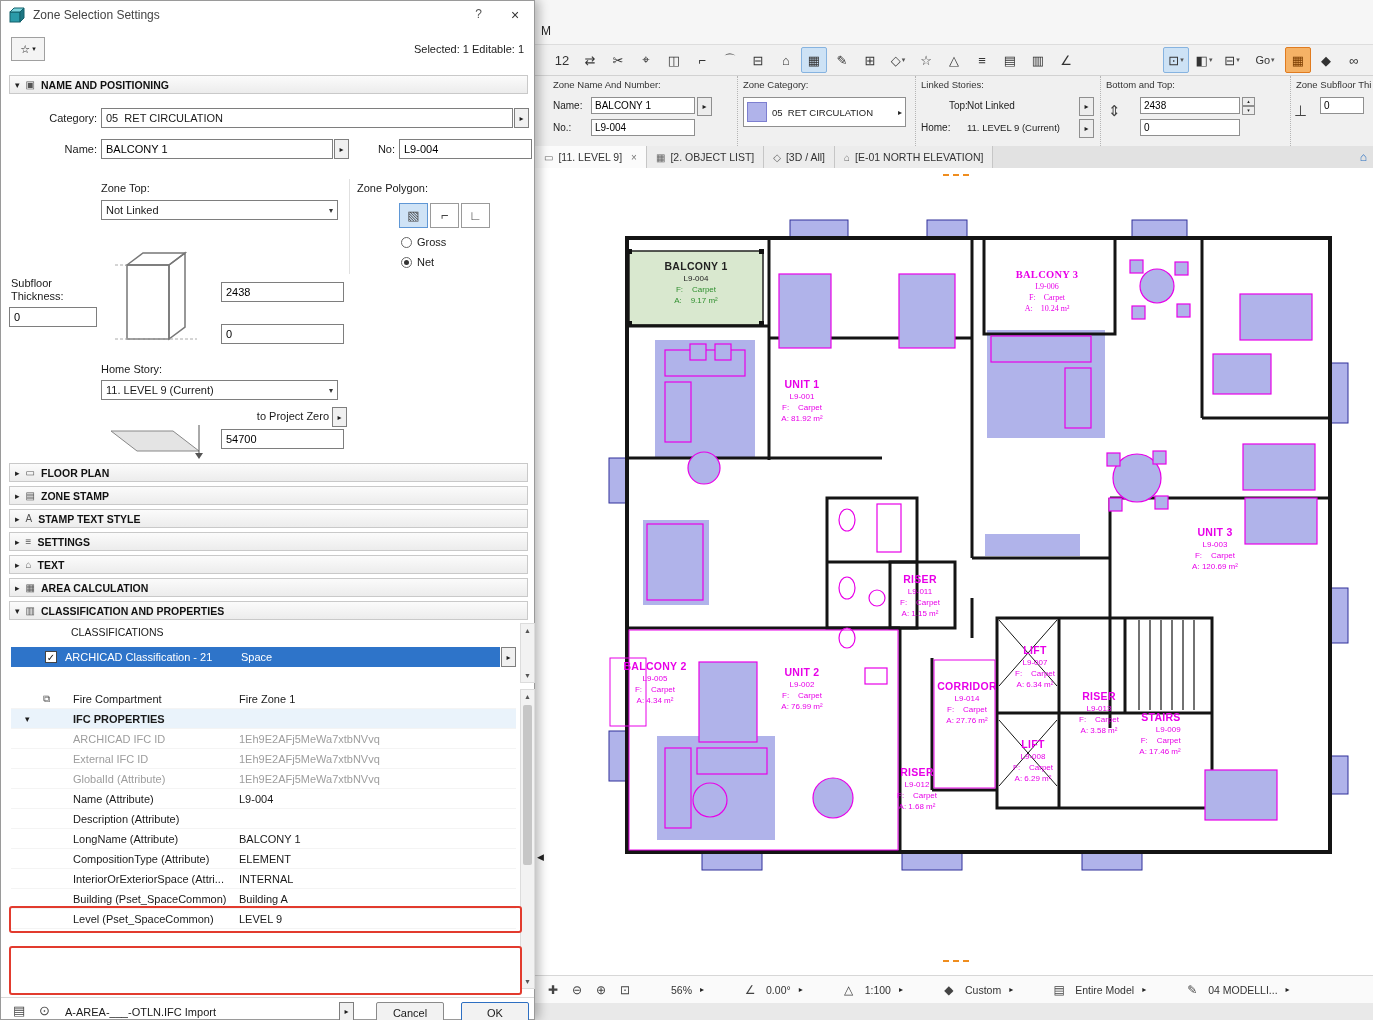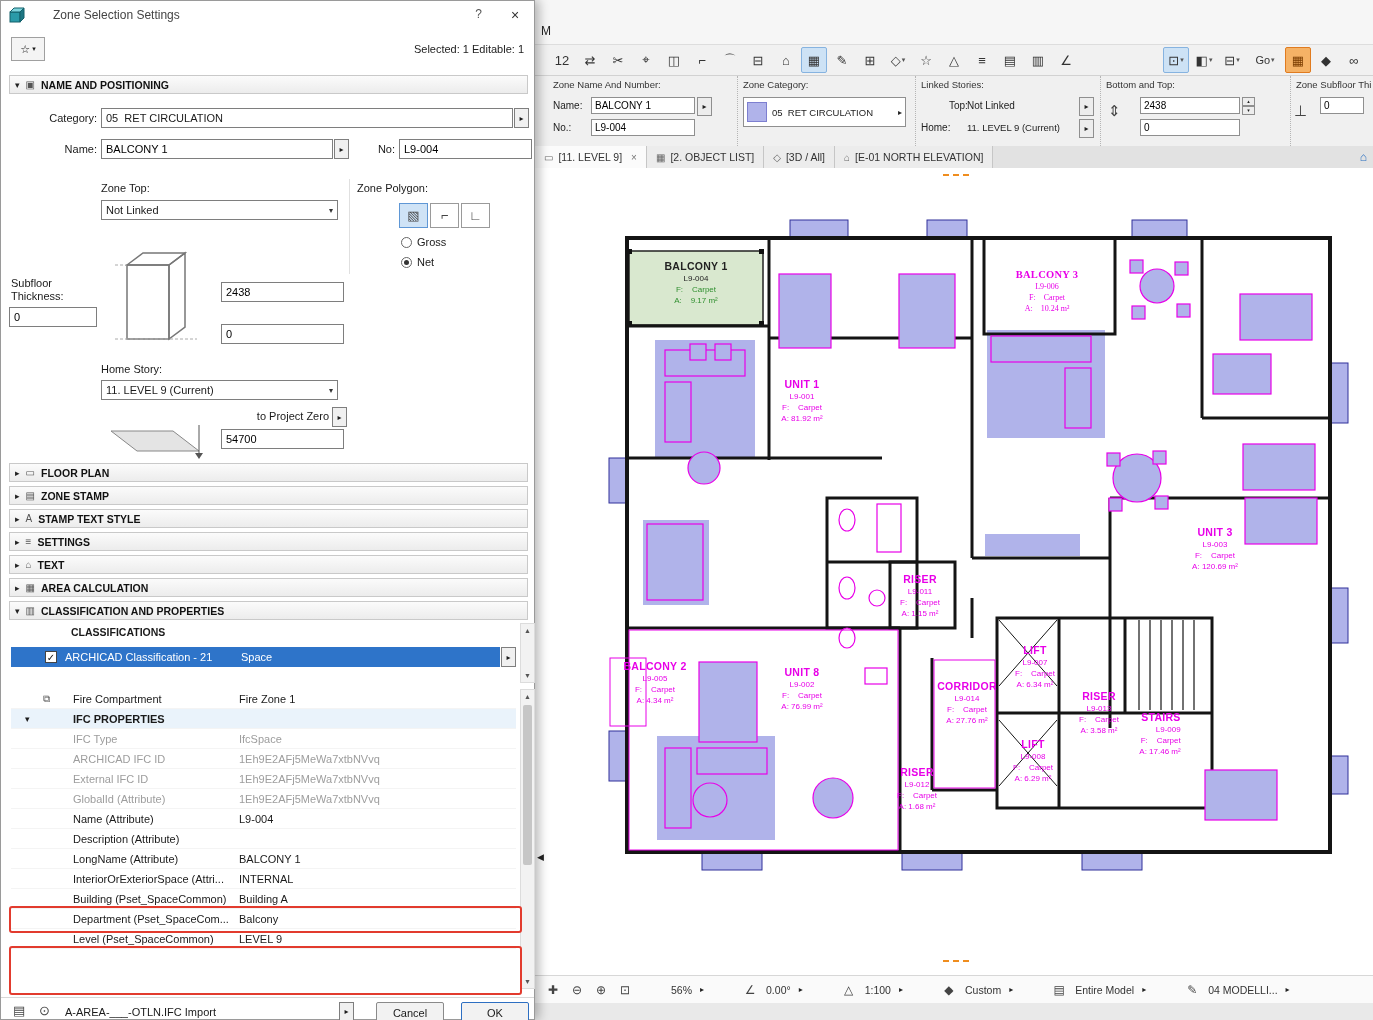--- a/index.html
+++ b/index.html
@@ -58,21 +58,21 @@
              border-top:1px solid #d7d7d7;display:flex;align-items:center;gap:4px;padding:0 8px;
              font-size:10.5px;color:#333;box-sizing:border-box;}
   .sic{width:20px;text-align:center;font-size:12px;color:#444;}
   .sval{padding:0 2px;white-space:nowrap;}
   .sarr{font-size:8px;color:#222;padding:0 6px 0 2px;}
   .bottomstrip{position:absolute;top:1003px;left:0;right:0;height:17px;background:#e9e9e9;}
   
   .dlg{position:absolute;left:0;top:0;width:535px;height:1020px;background:#fff;border:1px solid #9a9a9a;
        box-sizing:border-box;box-shadow:4px 0 10px rgba(0,0,0,.28);z-index:5;}
   .titlebar{position:absolute;top:0;left:0;right:0;height:28px;display:flex;align-items:center;gap:8px;padding:0 8px;}
-  .dlg-title{font-size:12px;color:#444;margin-left:20px;}
+  .dlg-title{font-size:12px;color:#444;}
   .help{position:absolute;right:52px;top:6px;color:#555;font-size:12px;}
   .close{position:absolute;right:8px;top:4px;width:22px;height:20px;text-align:center;font-size:14px;line-height:20px;color:#333;}
   .favbtn{position:absolute;left:10px;top:36px;width:32px;height:22px;border:1px solid #a0a0a0;background:#f4f4f4;
           display:flex;align-items:center;justify-content:center;gap:2px;font-size:11px;}
   .selinfo{position:absolute;top:42px;right:10px;font-size:11px;color:#222;}
   .secbar{position:absolute;left:8px;width:519px;height:19px;background:linear-gradient(#fbfbfb,#ececec);
           border:1px solid #c9c9c9;display:flex;align-items:center;gap:6px;padding:0 5px;box-sizing:border-box;
           font-weight:bold;font-size:10.5px;color:#111;}
   .scaret{font-size:9px;font-weight:normal;color:#222;}
   .secicon{color:#555;font-size:10px;font-weight:normal;}
@@ -87,21 +87,21 @@
   .sidebtn{position:absolute;width:15px;height:20px;border:1px solid #7e7e7e;background:#f0f0f0;
            display:flex;align-items:center;justify-content:center;font-size:8px;box-sizing:border-box;}
   .vline{position:absolute;width:1px;background:#e0e0e0;}
   .polybtn{position:absolute;width:27px;height:23px;border:1px solid #9a9a9a;background:#fff;
            display:flex;align-items:center;justify-content:center;font-size:13px;color:#444;}
   .polybtn.on{background:#cfe3f6;border-color:#5f97d5;}
   .radio{position:absolute;display:flex;align-items:center;gap:5px;}
   .rdot{width:11px;height:11px;border:1px solid #666;border-radius:50%;background:#fff;position:relative;box-sizing:border-box;}
   .rdot.on::after{content:"";position:absolute;inset:2px;background:#333;border-radius:50%;}
   .clshead{position:absolute;left:10px;top:622px;width:489px;height:18px;display:flex;align-items:center;
-           padding-left:60px;box-sizing:border-box;font-weight:bold;font-size:10.5px;}
+           padding-left:60px;box-sizing:border-box;font-weight:normal;font-size:10.5px;}
   .clsrow{position:absolute;left:10px;top:646px;width:489px;height:20px;background:#2e74c9;color:#fff;
           display:flex;align-items:center;gap:8px;padding-left:34px;box-sizing:border-box;}
   .cb{width:12px;height:12px;background:#fff;border:1px solid #444;display:flex;align-items:center;
       justify-content:center;font-size:10px;color:#111;box-sizing:border-box;}
   .clsname{width:168px;overflow:hidden;white-space:nowrap;}
   .clsval{flex:1;}
   #prop-rows{position:absolute;left:10px;top:688px;width:505px;}
   .prow{position:relative;height:20px;display:flex;align-items:center;padding-left:62px;box-sizing:border-box;
         border-bottom:1px solid #f4f4f4;background:#fff;}
   .prow .pn{width:166px;overflow:hidden;white-space:nowrap;}
@@ -431,21 +431,21 @@
             <div class="sline">F:    Carpet</div>
             <div class="sline">A: 120.69 m²</div>
           </div>
           <div class="stamp" style="left: 108px; top: 492px;">
             <div class="sname">BALCONY 2</div>
             <div class="sline sid">L9-005</div>
             <div class="sline">F:    Carpet</div>
             <div class="sline">A: 4.34 m²</div>
           </div>
           <div class="stamp" style="left: 255px; top: 498px;">
-            <div class="sname">UNIT 8</div>
+            <div class="sname">UNIT 2</div>
             <div class="sline sid">L9-002</div>
             <div class="sline">F:    Carpet</div>
             <div class="sline">A: 76.99 m²</div>
           </div>
           <div class="stamp" style="left: 420px; top: 512px;">
             <div class="sname">CORRIDOR</div>
             <div class="sline sid">L9-014</div>
             <div class="sline">F:    Carpet</div>
             <div class="sline">A: 27.76 m²</div>
           </div>
@@ -651,24 +651,20 @@
           <span class="picon">⧉</span>
           <span class="pn">Fire Compartment</span>
           <span class="pv">Fire Zone 1</span>
         </div>
         <div class="prow group">
           <span class="gcaret">▾</span>
           <span class="pn">IFC PROPERTIES</span>
           <span class="pv"></span>
         </div>
         <div class="prow muted">
-          <span class="pn">IFC Type</span>
-          <span class="pv">IfcSpace</span>
-        </div>
-        <div class="prow muted">
           <span class="pn">ARCHICAD IFC ID</span>
           <span class="pv">1Eh9E2AFj5MeWa7xtbNVvq</span>
         </div>
         <div class="prow muted">
           <span class="pn">External IFC ID</span>
           <span class="pv">1Eh9E2AFj5MeWa7xtbNVvq</span>
         </div>
         <div class="prow muted">
           <span class="pn">GlobalId (Attribute)</span>
           <span class="pv">1Eh9E2AFj5MeWa7xtbNVvq</span>
@@ -679,30 +675,30 @@
         </div>
         <div class="prow">
           <span class="pn">Description (Attribute)</span>
           <span class="pv"></span>
         </div>
         <div class="prow">
           <span class="pn">LongName (Attribute)</span>
           <span class="pv">BALCONY 1</span>
         </div>
         <div class="prow">
+          <span class="pn">CompositionType (Attribute)</span>
+          <span class="pv">ELEMENT</span>
+        </div>
+        <div class="prow">
           <span class="pn">InteriorOrExteriorSpace (Attri...</span>
           <span class="pv">INTERNAL</span>
         </div>
         <div class="prow">
           <span class="pn">Building (Pset_SpaceCommon)</span>
           <span class="pv">Building A</span>
-        </div>
-        <div class="prow">
-          <span class="pn">Department (Pset_SpaceCom...</span>
-          <span class="pv">Balcony</span>
         </div>
         <div class="prow">
           <span class="pn">Level (Pset_SpaceCommon)</span>
           <span class="pv">LEVEL 9</span>
         </div>
       </div>
     <div class="sb" style="top:688px;height:300px;">
       <div class="sbarr">▲</div>
       <div class="sbthumb" style="top:15px;height:160px;"></div>
       <div class="sbarr" style="position:absolute;bottom:0;left:0;right:0;">▼</div>

